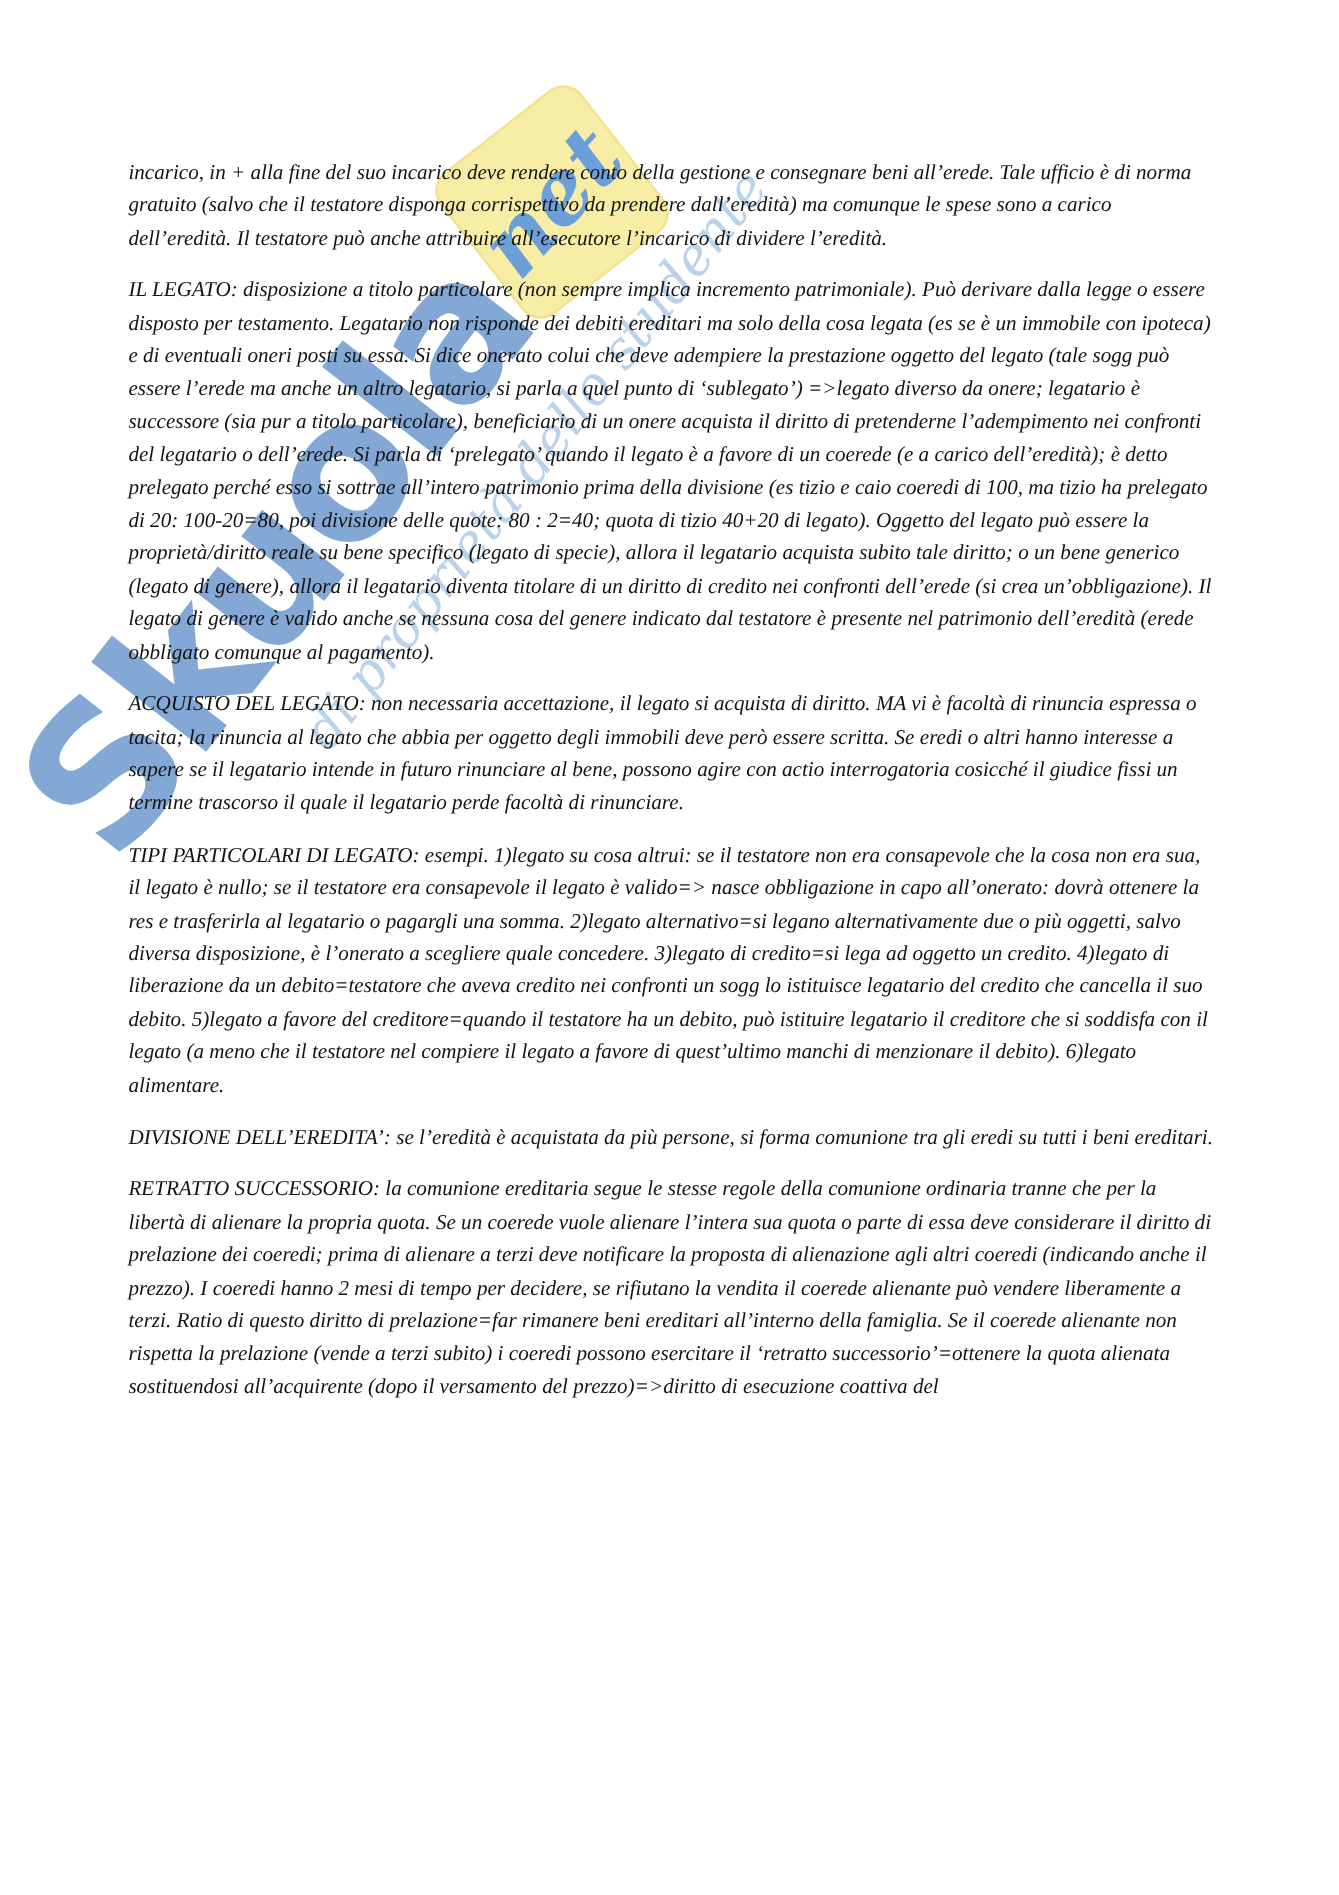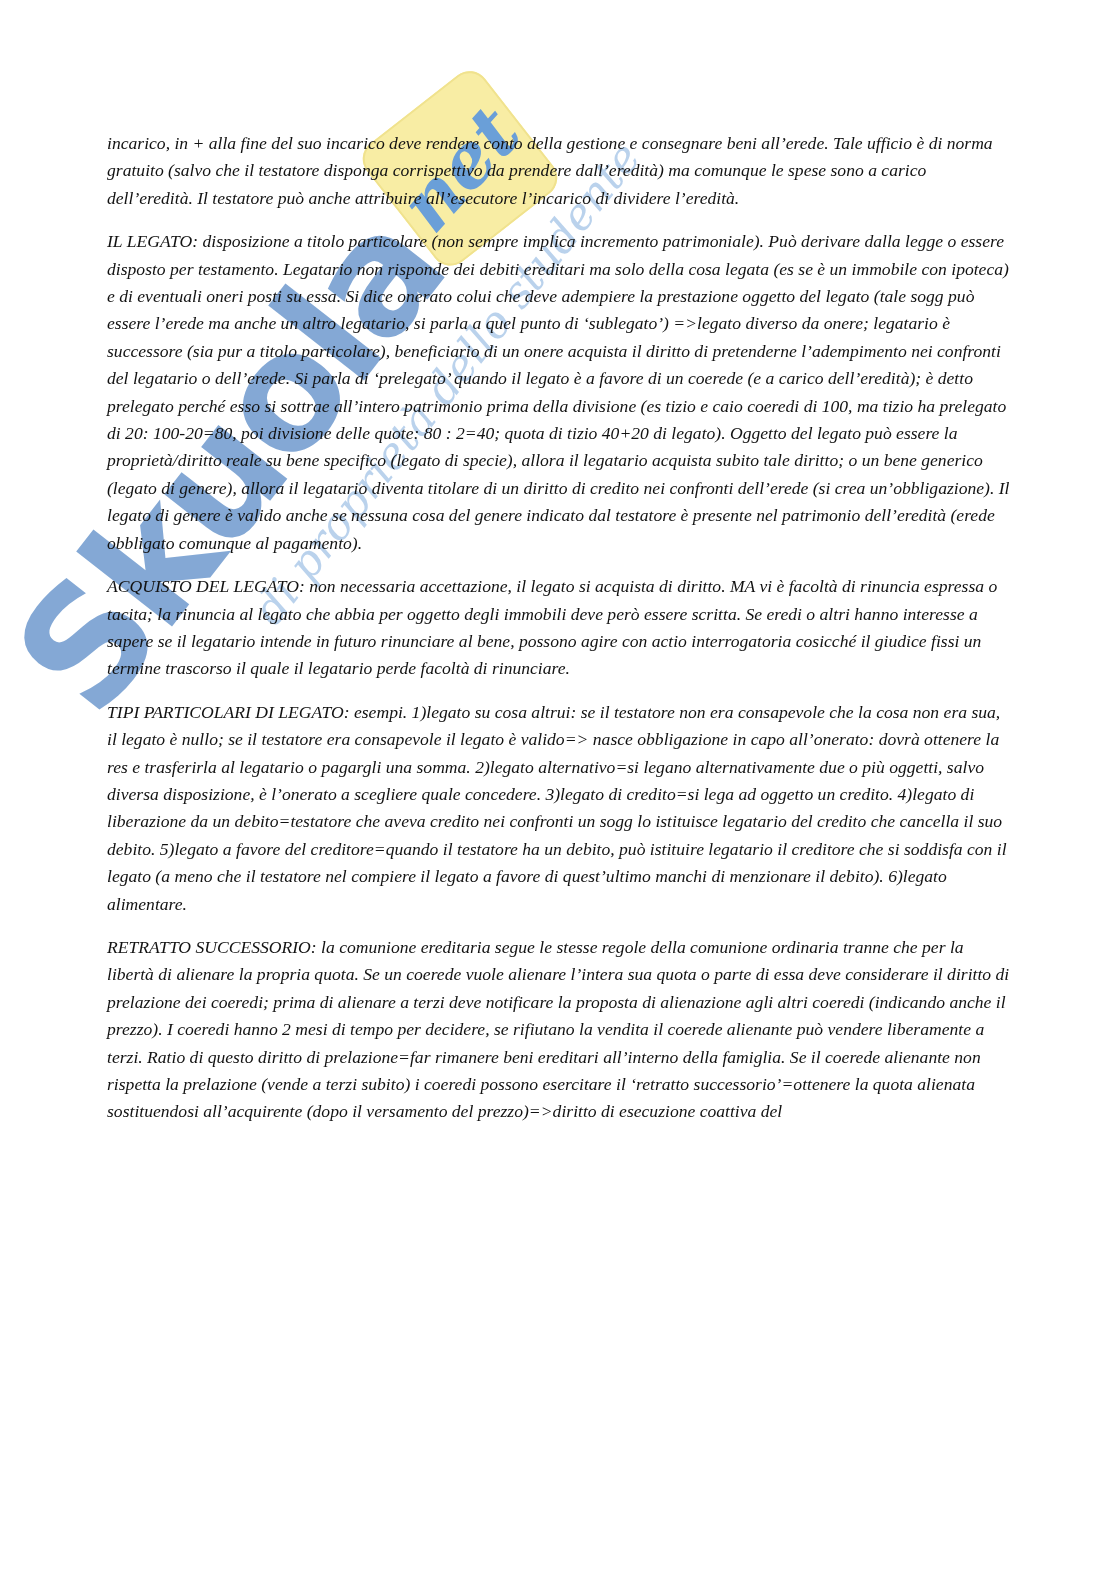--- a/index.html
+++ b/index.html
@@ -99,14 +99,15 @@
     </span>
   </div>
   <div class="wm-tagline">di proprietà dello studente</div>
 </div>
 
 <div class="content" id="doc-body">
     <p class="para">incarico, in + alla fine del suo incarico deve rendere conto della gestione e consegnare beni all’erede. Tale ufficio è di norma gratuito (salvo che il testatore disponga corrispettivo da prendere dall’eredità) ma comunque le spese sono a carico dell’eredità. Il testatore può anche attribuire all’esecutore l’incarico di dividere l’eredità.</p>
     <p class="para gap-large">IL LEGATO: disposizione a titolo particolare (non sempre implica incremento patrimoniale). Può derivare dalla legge o essere disposto per testamento. Legatario non risponde dei debiti ereditari ma solo della cosa legata (es se è un immobile con ipoteca) e di eventuali oneri posti su essa. Si dice onerato colui che deve adempiere la prestazione oggetto del legato (tale sogg può essere l’erede ma anche un altro legatario, si parla a quel punto di ‘sublegato’) =&gt;legato diverso da onere; legatario è successore (sia pur a titolo particolare), beneficiario di un onere acquista il diritto di pretenderne l’adempimento nei confronti del legatario o dell’erede. Si parla di ‘prelegato’ quando il legato è a favore di un coerede (e a carico dell’eredità); è detto prelegato perché esso si sottrae all’intero patrimonio prima della divisione (es tizio e caio coeredi di 100, ma tizio ha prelegato di 20: 100-20=80, poi divisione delle quote: 80 : 2=40; quota di tizio 40+20 di legato). Oggetto del legato può essere la proprietà/diritto reale su bene specifico (legato di specie), allora il legatario acquista subito tale diritto; o un bene generico (legato di genere), allora il legatario diventa titolare di un diritto di credito nei confronti dell’erede (si crea un’obbligazione). Il legato di genere è valido anche se nessuna cosa del genere indicato dal testatore è presente nel patrimonio dell’eredità (erede obbligato comunque al pagamento).</p>
     <p class="para">ACQUISTO DEL LEGATO: non necessaria accettazione, il legato si acquista di diritto. MA vi è facoltà di rinuncia espressa o tacita; la rinuncia al legato che abbia per oggetto degli immobili deve però essere scritta. Se eredi o altri hanno interesse a sapere se il legatario intende in futuro rinunciare al bene, possono agire con actio interrogatoria cosicché il giudice fissi un termine trascorso il quale il legatario perde facoltà di rinunciare.</p>
     <p class="para">TIPI PARTICOLARI DI LEGATO: esempi. 1)legato su cosa altrui: se il testatore non era consapevole che la cosa non era sua, il legato è nullo; se il testatore era consapevole il legato è valido=&gt; nasce obbligazione in capo all’onerato: dovrà ottenere la res e trasferirla al legatario o pagargli una somma. 2)legato alternativo=si legano alternativamente due o più oggetti, salvo diversa disposizione, è l’onerato a scegliere quale concedere. 3)legato di credito=si lega ad oggetto un credito. 4)legato di liberazione da un debito=testatore che aveva credito nei confronti un sogg lo istituisce legatario del credito che cancella il suo debito. 5)legato a favore del creditore=quando il testatore ha un debito, può istituire legatario il creditore che si soddisfa con il legato (a meno che il testatore nel compiere il legato a favore di quest’ultimo manchi di menzionare il debito). 6)legato alimentare.</p>
+    <p class="para gap-large">DIVISIONE DELL’EREDITA’: se l’eredità è acquistata da più persone, si forma comunione tra gli eredi su tutti i beni ereditari.</p>
     <p class="para">RETRATTO SUCCESSORIO: la comunione ereditaria segue le stesse regole della comunione ordinaria tranne che per la libertà di alienare la propria quota. Se un coerede vuole alienare l’intera sua quota o parte di essa deve considerare il diritto di prelazione dei coeredi; prima di alienare a terzi deve notificare la proposta di alienazione agli altri coeredi (indicando anche il prezzo). I coeredi hanno 2 mesi di tempo per decidere, se rifiutano la vendita il coerede alienante può vendere liberamente a terzi. Ratio di questo diritto di prelazione=far rimanere beni ereditari all’interno della famiglia. Se il coerede alienante non rispetta la prelazione (vende a terzi subito) i coeredi possono esercitare il ‘retratto successorio’=ottenere la quota alienata sostituendosi all’acquirente (dopo il versamento del prezzo)=&gt;diritto di esecuzione coattiva del</p>
   </div>
 
 </body></html>

